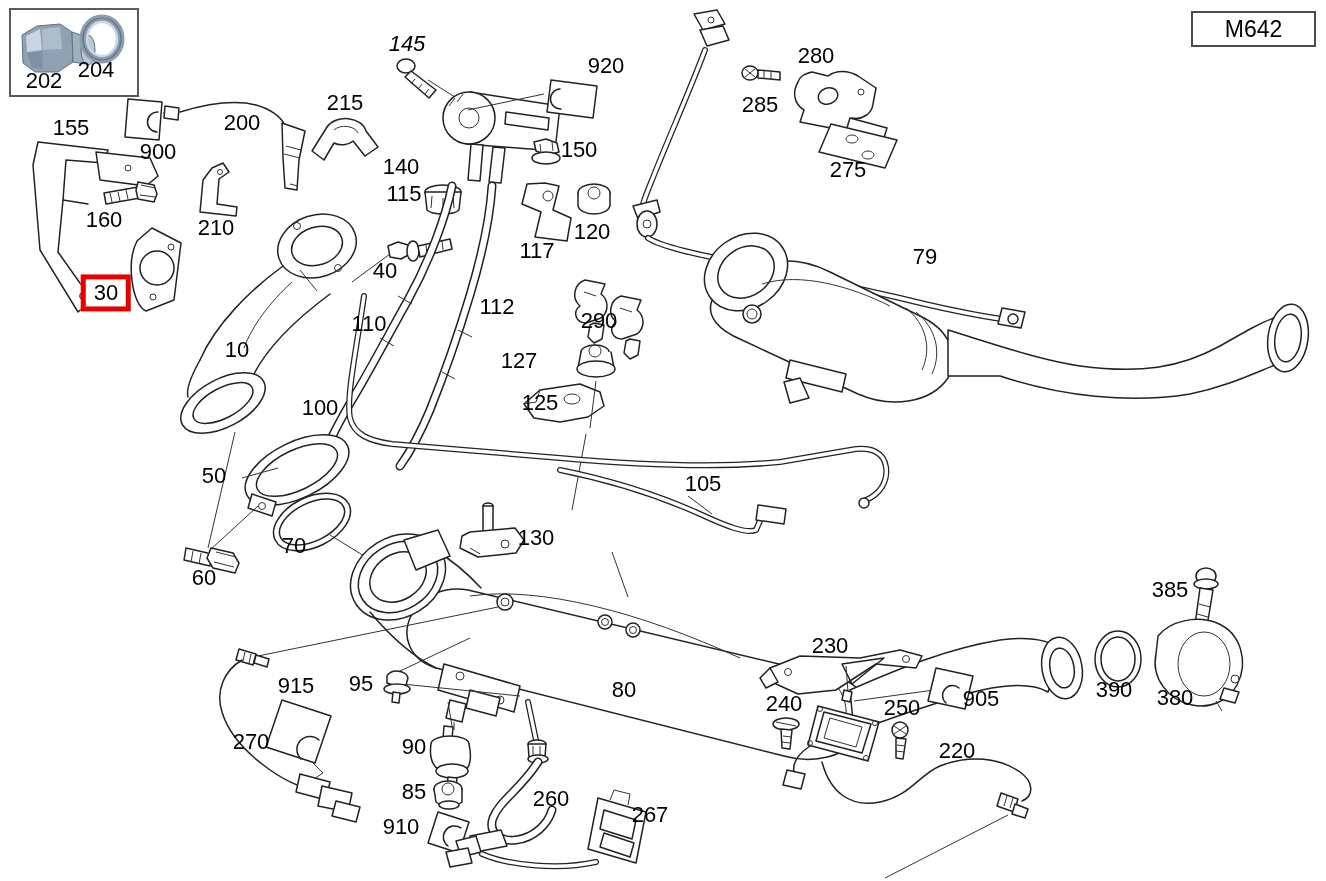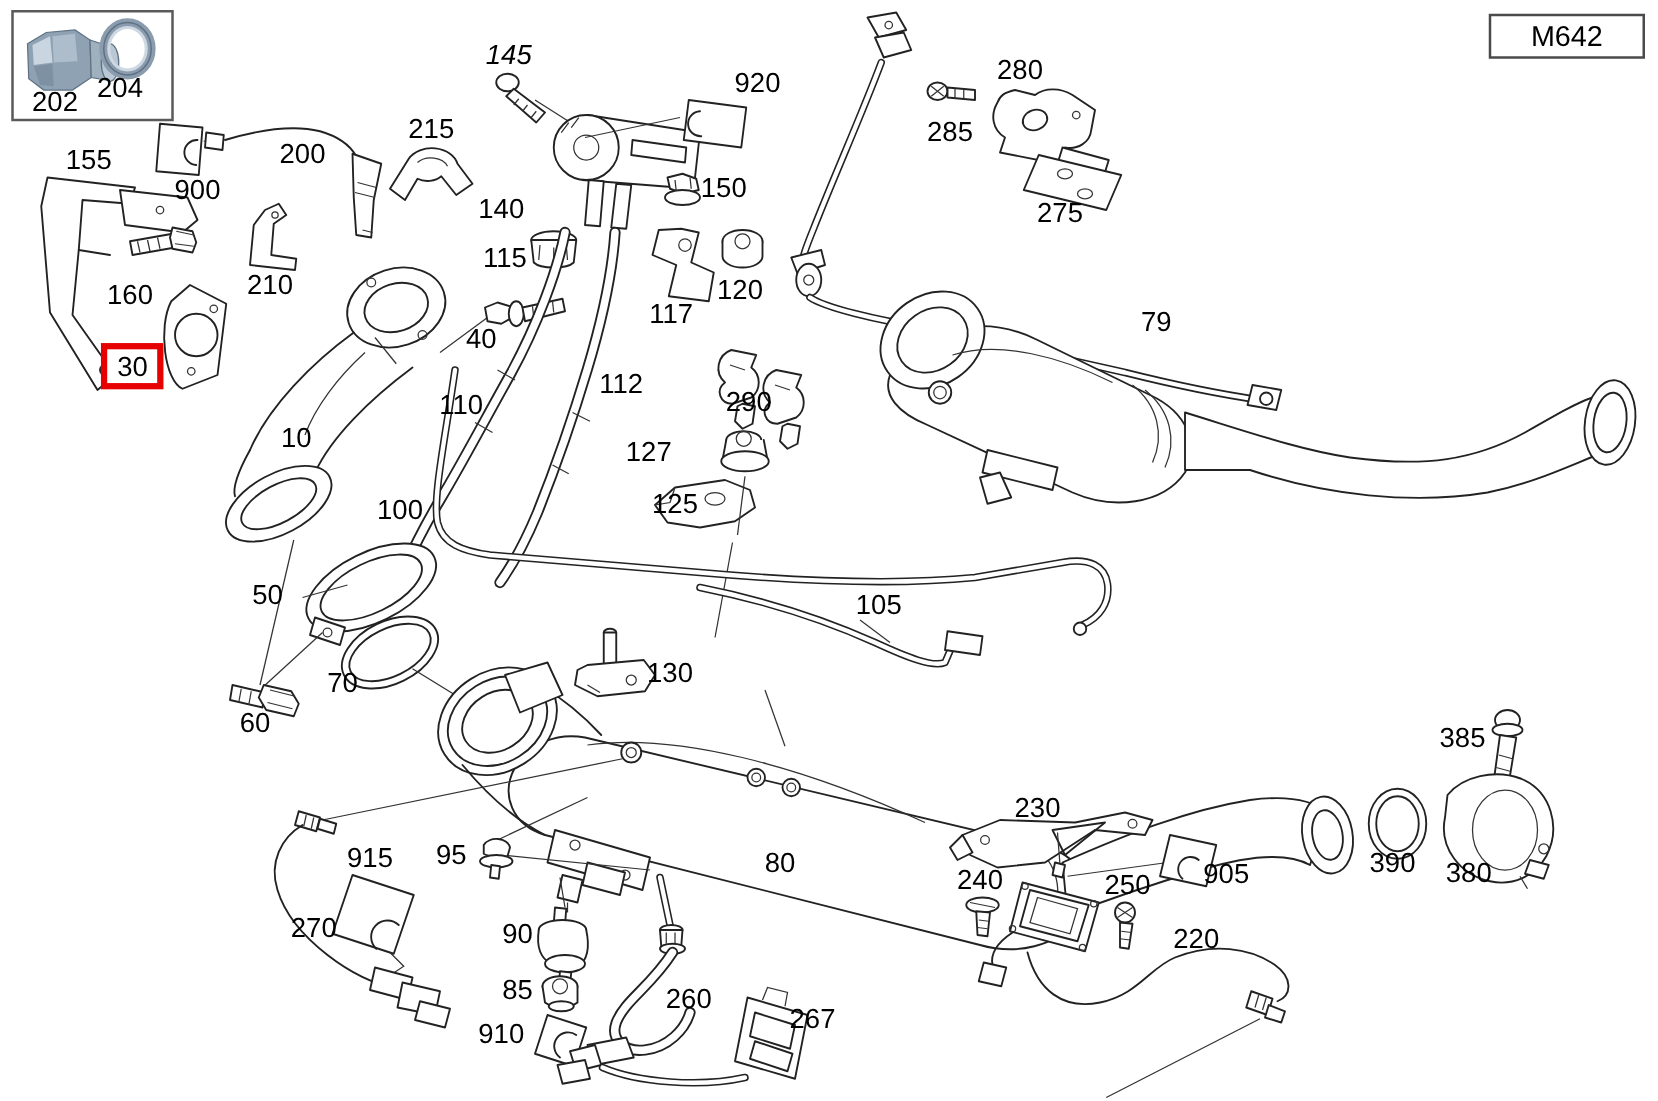--- a/index.html
+++ b/index.html
@@ -407,42 +407,42 @@
     </g>
   </svg>
 
   <div id="labels-layer">
       <span class="part-label" style="left: 44px; top: 81px;">202</span>
       <span class="part-label" style="left: 96px; top: 70px;">204</span>
       <span class="part-label" style="left: 71px; top: 128px;">155</span>
       <span class="part-label" style="left: 158px; top: 152px;">900</span>
       <span class="part-label" style="left: 242px; top: 123px;">200</span>
       <span class="part-label" style="left: 345px; top: 103px;">215</span>
-      <span class="part-label" style="left: 104px; top: 220px; margin-top: 16px;">160</span>
+      <span class="part-label" style="left: 104px; top: 220px;">160</span>
       <span class="part-label" style="left: 216px; top: 228px;">210</span>
       <span class="part-label" style="left: 407px; top: 44px; font-style: italic;">145</span>
       <span class="part-label" style="left: 401px; top: 123px; margin-top: 44px;">140</span>
       <span class="part-label" style="left: 558px; top: 66px; margin-left: 48px;">920</span>
       <span class="part-label" style="left: 579px; top: 150px;">150</span>
-      <span class="part-label" style="left: 404px; top: 206px;">115</span>
+      <span class="part-label" style="left: 404px; top: 194px;">115</span>
       <span class="part-label" style="left: 537px; top: 251px;">117</span>
       <span class="part-label" style="left: 592px; top: 232px;">120</span>
       <span class="part-label" style="left: 385px; top: 271px;">40</span>
       <span class="part-label" style="left: 599px; top: 300px; margin-top: 21px;">290</span>
       <span class="part-label" style="left: 369px; top: 324px;">110</span>
       <span class="part-label" style="left: 497px; top: 307px;">112</span>
       <span class="part-label highlighted" style="left: 106px; top: 293px; border-color: rgb(230, 0, 0);">30</span>
       <span class="part-label" style="left: 237px; top: 350px;">10</span>
       <span class="part-label" style="left: 320px; top: 408px;">100</span>
       <span class="part-label" style="left: 519px; top: 361px;">127</span>
       <span class="part-label" style="left: 540px; top: 403px;">125</span>
       <span class="part-label" style="left: 679px; top: 484px; margin-left: 24px;">105</span>
       <span class="part-label" style="left: 536px; top: 538px;">130</span>
       <span class="part-label" style="left: 214px; top: 476px;">50</span>
-      <span class="part-label" style="left: 274px; top: 546px;">70</span>
+      <span class="part-label" style="left: 294px; top: 546px;">70</span>
       <span class="part-label" style="left: 204px; top: 578px;">60</span>
       <span class="part-label" style="left: 816px; top: 56px;">280</span>
       <span class="part-label" style="left: 760px; top: 105px;">285</span>
       <span class="part-label" style="left: 848px; top: 170px;">275</span>
       <span class="part-label" style="left: 925px; top: 257px;">79</span>
       <span class="part-label" style="left: 296px; top: 686px;">915</span>
       <span class="part-label" style="left: 361px; top: 684px;">95</span>
       <span class="part-label" style="left: 251px; top: 742px; text-align: center;">270</span>
       <span class="part-label" style="left: 414px; top: 747px;">90</span>
       <span class="part-label" style="left: 414px; top: 792px;">85</span>

